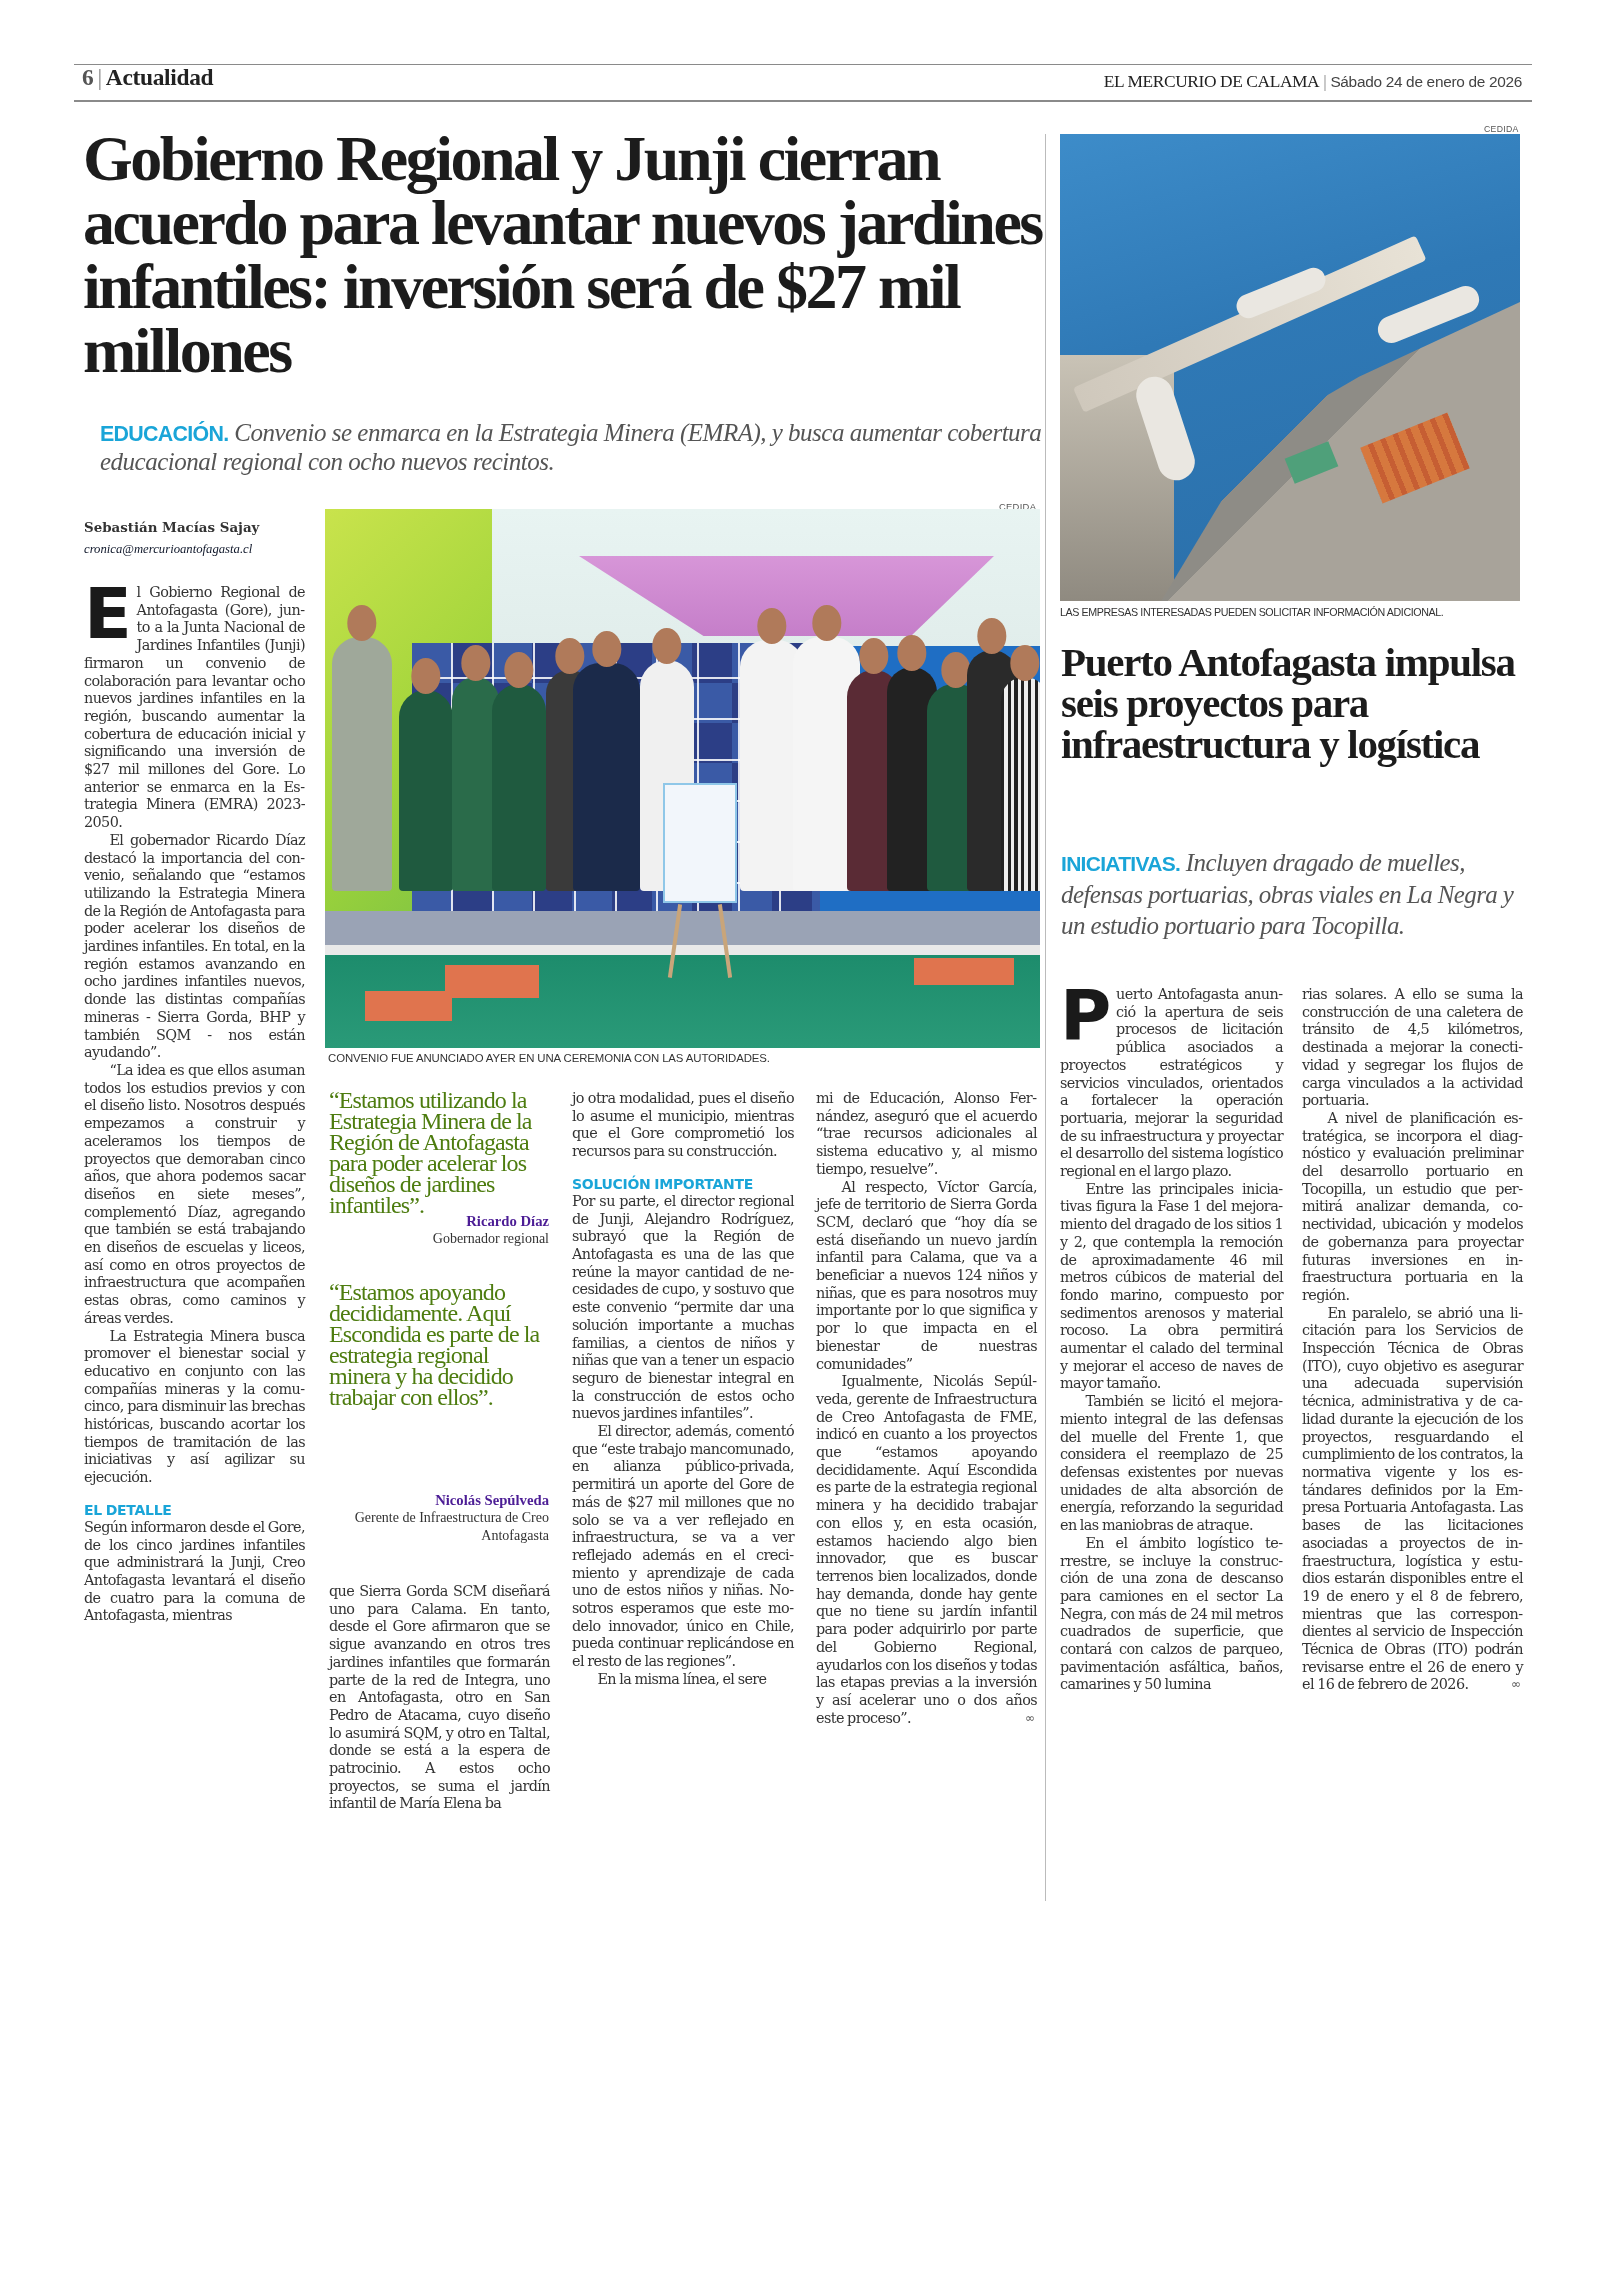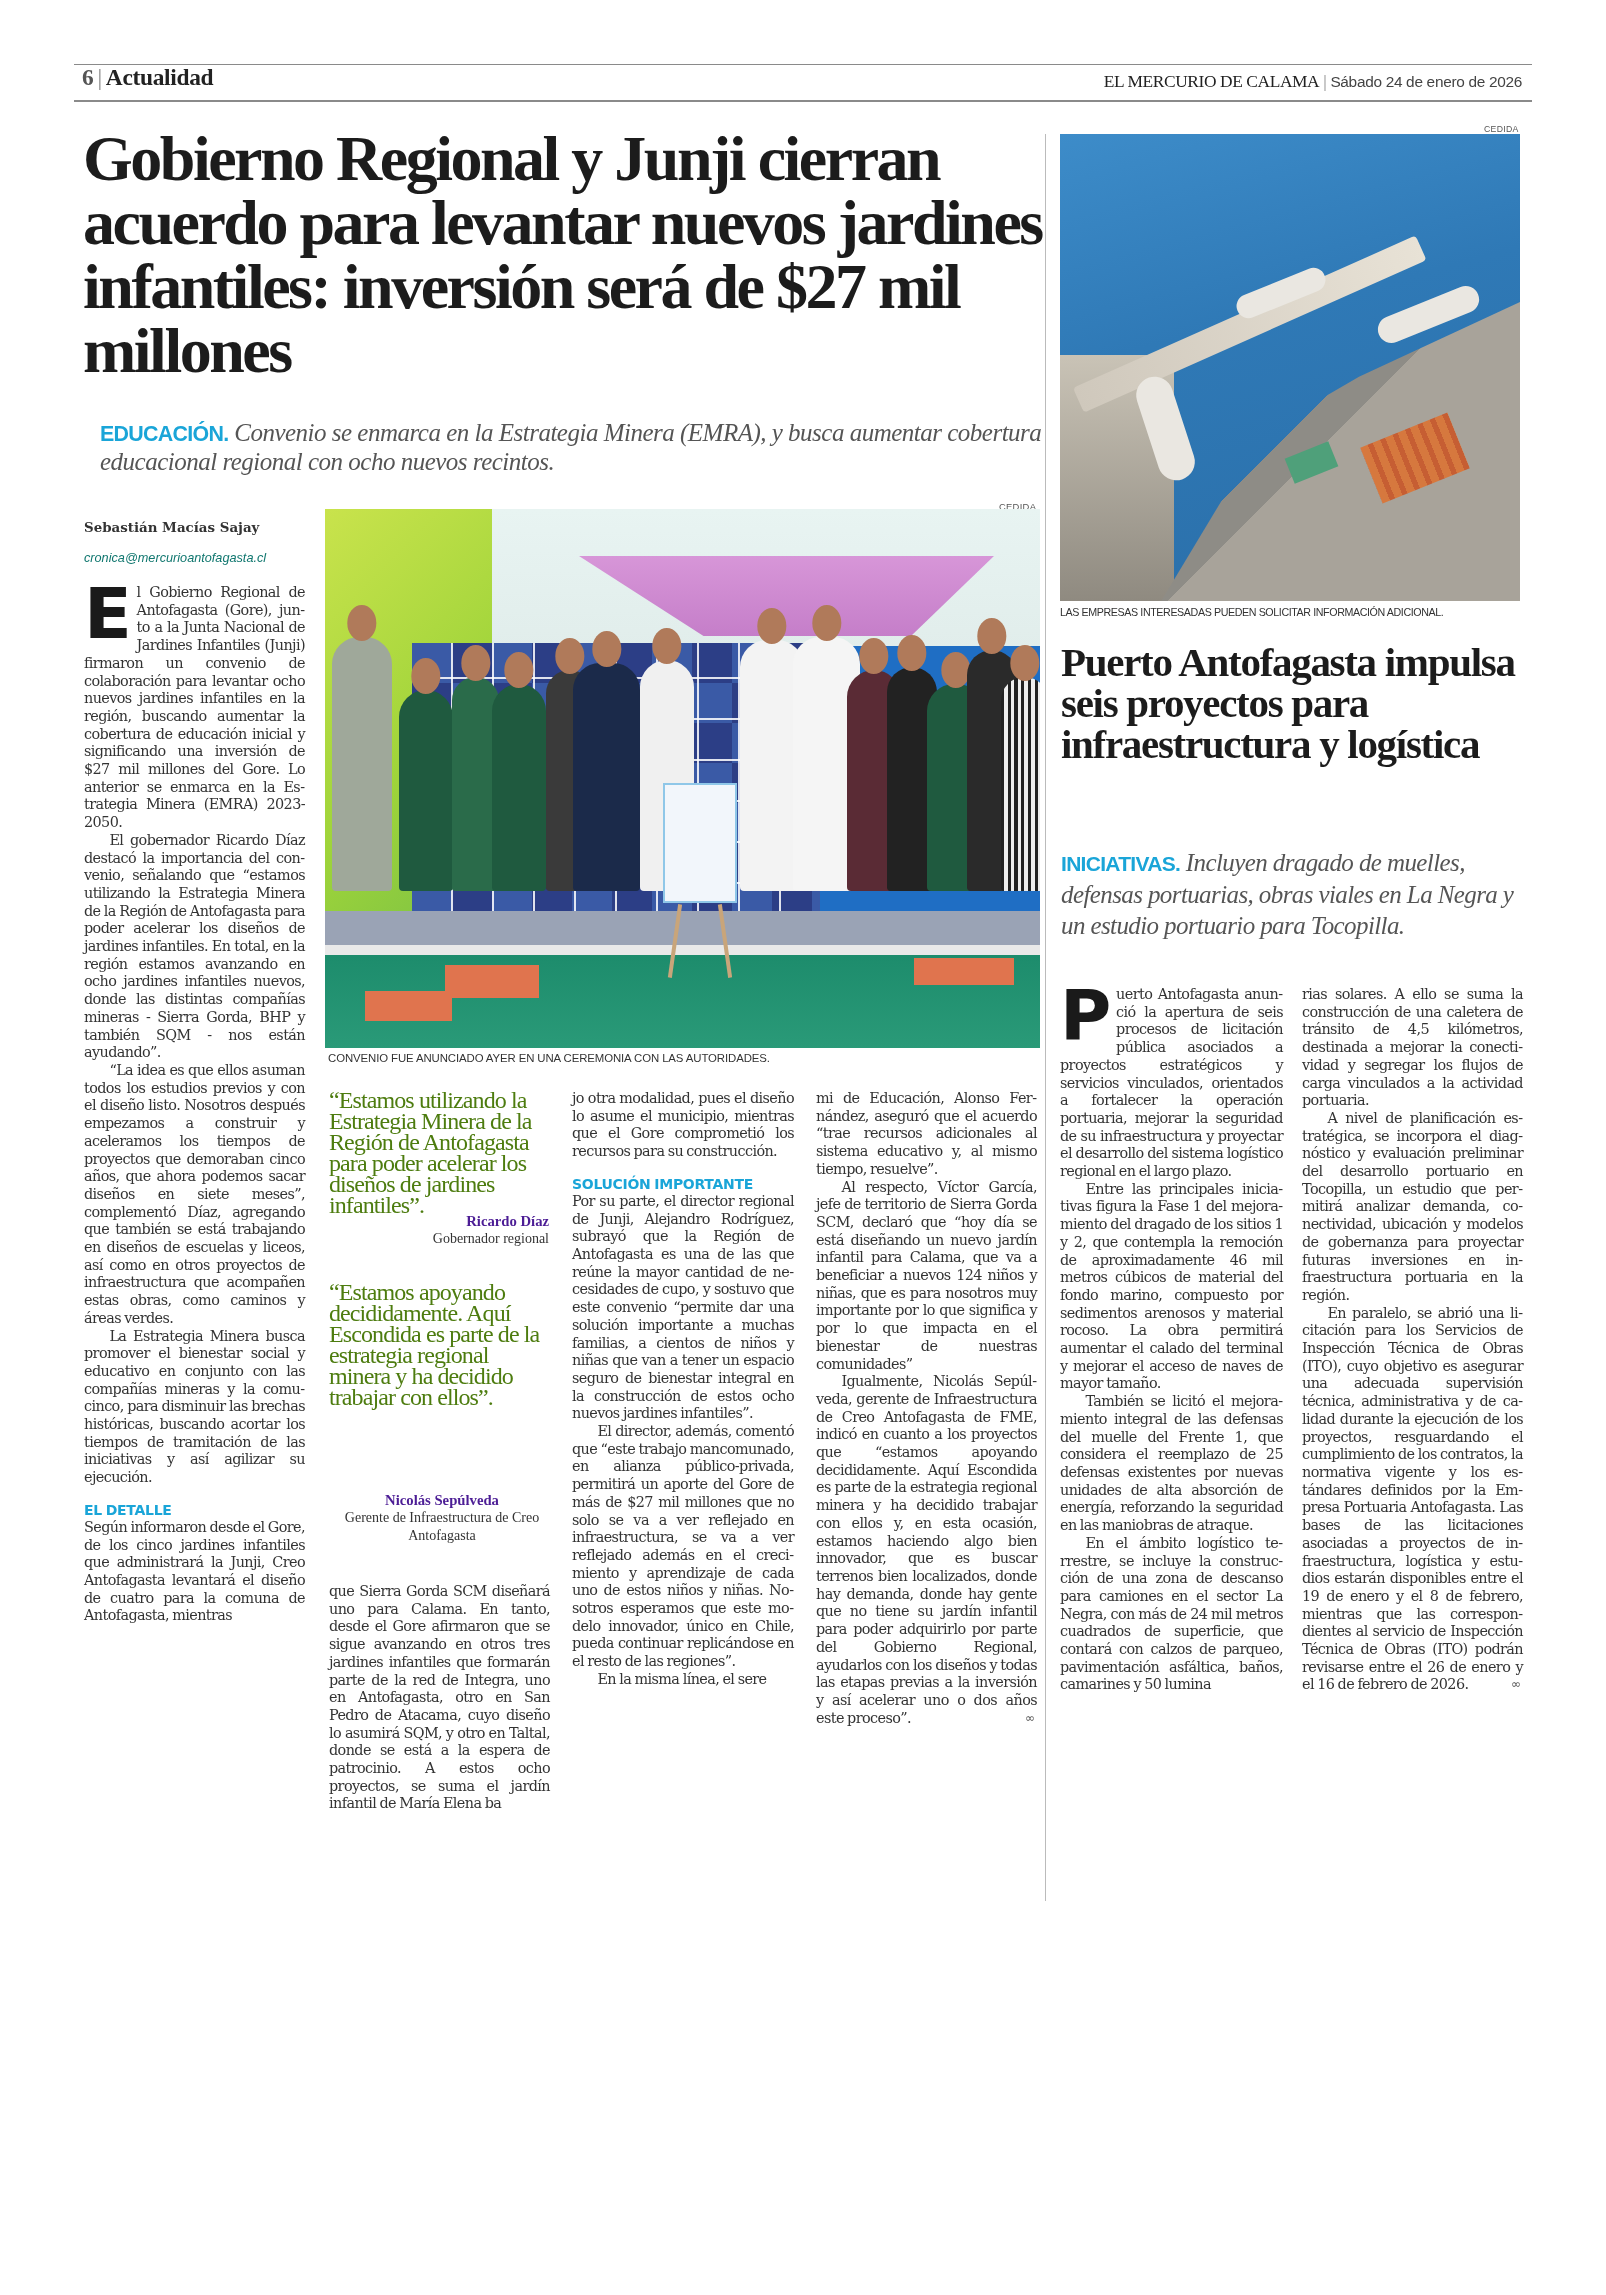--- a/index.html
+++ b/index.html
@@ -18,21 +18,21 @@
 
   .vrule { position: absolute; width: 1.3px; background: #bbb; }
 
   
   .headline { position: absolute; left: 83px; top: 127px; width: 964px; font-family: "Liberation Serif", serif; font-weight: bold; font-size: 64px; line-height: 64px; letter-spacing: -2.5px; color: #1c1c1c; }
   .kicker { position: absolute; left: 100px; top: 419px; width: 964px; font-family: "Liberation Serif", serif; font-style: italic; font-size: 25px; line-height: 28px; color: #555; letter-spacing: -0.5px; }
   .kicker .label { font-family: "Liberation Sans", sans-serif; font-style: normal; font-weight: bold; color: #1aa5d8; font-size: 21.4px; letter-spacing: -0.7px; }
 
   .byline { position: absolute; left: 84px; top: 519px; width: 221px; }
   .byline .name { font-family: "DejaVu Serif", serif; font-weight: bold; font-size: 13.4px; color: #333; }
-  .byline .email { font-family: Liberation Sans, sans-serif; font-style: italic; font-size: 12.7px; color: #0f766e; margin-top: 16px; }
+  .byline .email { font-family: Liberation Serif, serif; font-style: italic; font-size: 12.7px; color: #0f172a; margin-top: 7px; }
 
   .col { position: absolute; font-family: "DejaVu Serif", serif; font-size: 14.4px; line-height: 17.7px; color: #333; text-align: justify; letter-spacing: -0.6px; word-spacing: -0.7px; hyphens: manual; }
   .col p { margin: 0; }
   .col p.ind { text-indent: 25.4px; }
   .dropcap { float: left; font-family: "DejaVu Sans", sans-serif; font-weight: bold; font-size: 70px; line-height: 54px; margin: 2.7px 5.4px 0 0; color: #1a1a1a; }
 
   .subhead { font-family: "DejaVu Sans", sans-serif; font-weight: bold; color: #1aa5d8; font-size: 14px; letter-spacing: -0.3px; margin-top: 14.7px; line-height: 17.4px; }
 
   .photo-credit { position: absolute; font-family: Liberation Sans, sans-serif; font-size: 9.4px; color: #555; letter-spacing: 0.3px; }
   .caption { position: absolute; font-family: "Liberation Sans", sans-serif; font-size: 11.4px; color: #333; letter-spacing: -0.1px; }
@@ -179,21 +179,21 @@
   <p>Según informaron desde el Go­re, de los cinco jardines infan­tiles que administrará la Junji, Creo Antofagasta levantará el diseño de cuatro para la comu­na de Antofagasta, mientras</p>
 </div>
 
 <div class="pull" style="left:329px; top:1090px; width:221px;">“Estamos utilizando la Estrategia Minera de la Región de Antofa­gasta para poder ace­lerar los diseños de jardines infantiles”.</div>
 <div class="pull-attr" style="left:329px; top:1213px; width:220px;">
   <div class="who">Ricardo Díaz</div>
   <div>Gobernador regional</div>
 </div>
 
 <div class="pull" style="left:329px; top:1282px; width:221px;">“Estamos apoyando decididamente. Aquí Escondida es parte de la estrategia regional minera y ha decidido trabajar con ellos”.</div>
-<div class="pull-attr" style="left:335px; top:1492px; width:214px;text-align:center;">
+<div class="pull-attr" style="left:335px; top:1492px; width:214px;">
   <div class="who">Nicolás Sepúlveda</div>
   <div>Gerente de Infraestructura de Creo Antofagasta</div>
 </div>
 
 <div class="col" style="left:329px; top:1583px; width:221px;">
   <p>que Sierra Gorda SCM diseña­rá uno para Calama. En tanto, desde el Gore afirmaron que se sigue avanzando en otros tres jardines infantiles que forma­rán parte de la red de Integra, uno en Antofagasta, otro en San Pedro de Atacama, cuyo diseño lo asumirá SQM, y otro en Taltal, donde se está a la es­pera de patrocinio. A estos ocho proyectos, se suma el jar­dín infantil de María Elena ba­</p>
 </div>
 
 <div class="col" style="left:572px; top:1090px; width:222px;">
   <p>jo otra modalidad, pues el dise­ño lo asume el municipio, mientras que el Gore compro­metió los recursos para su construcción.</p>

